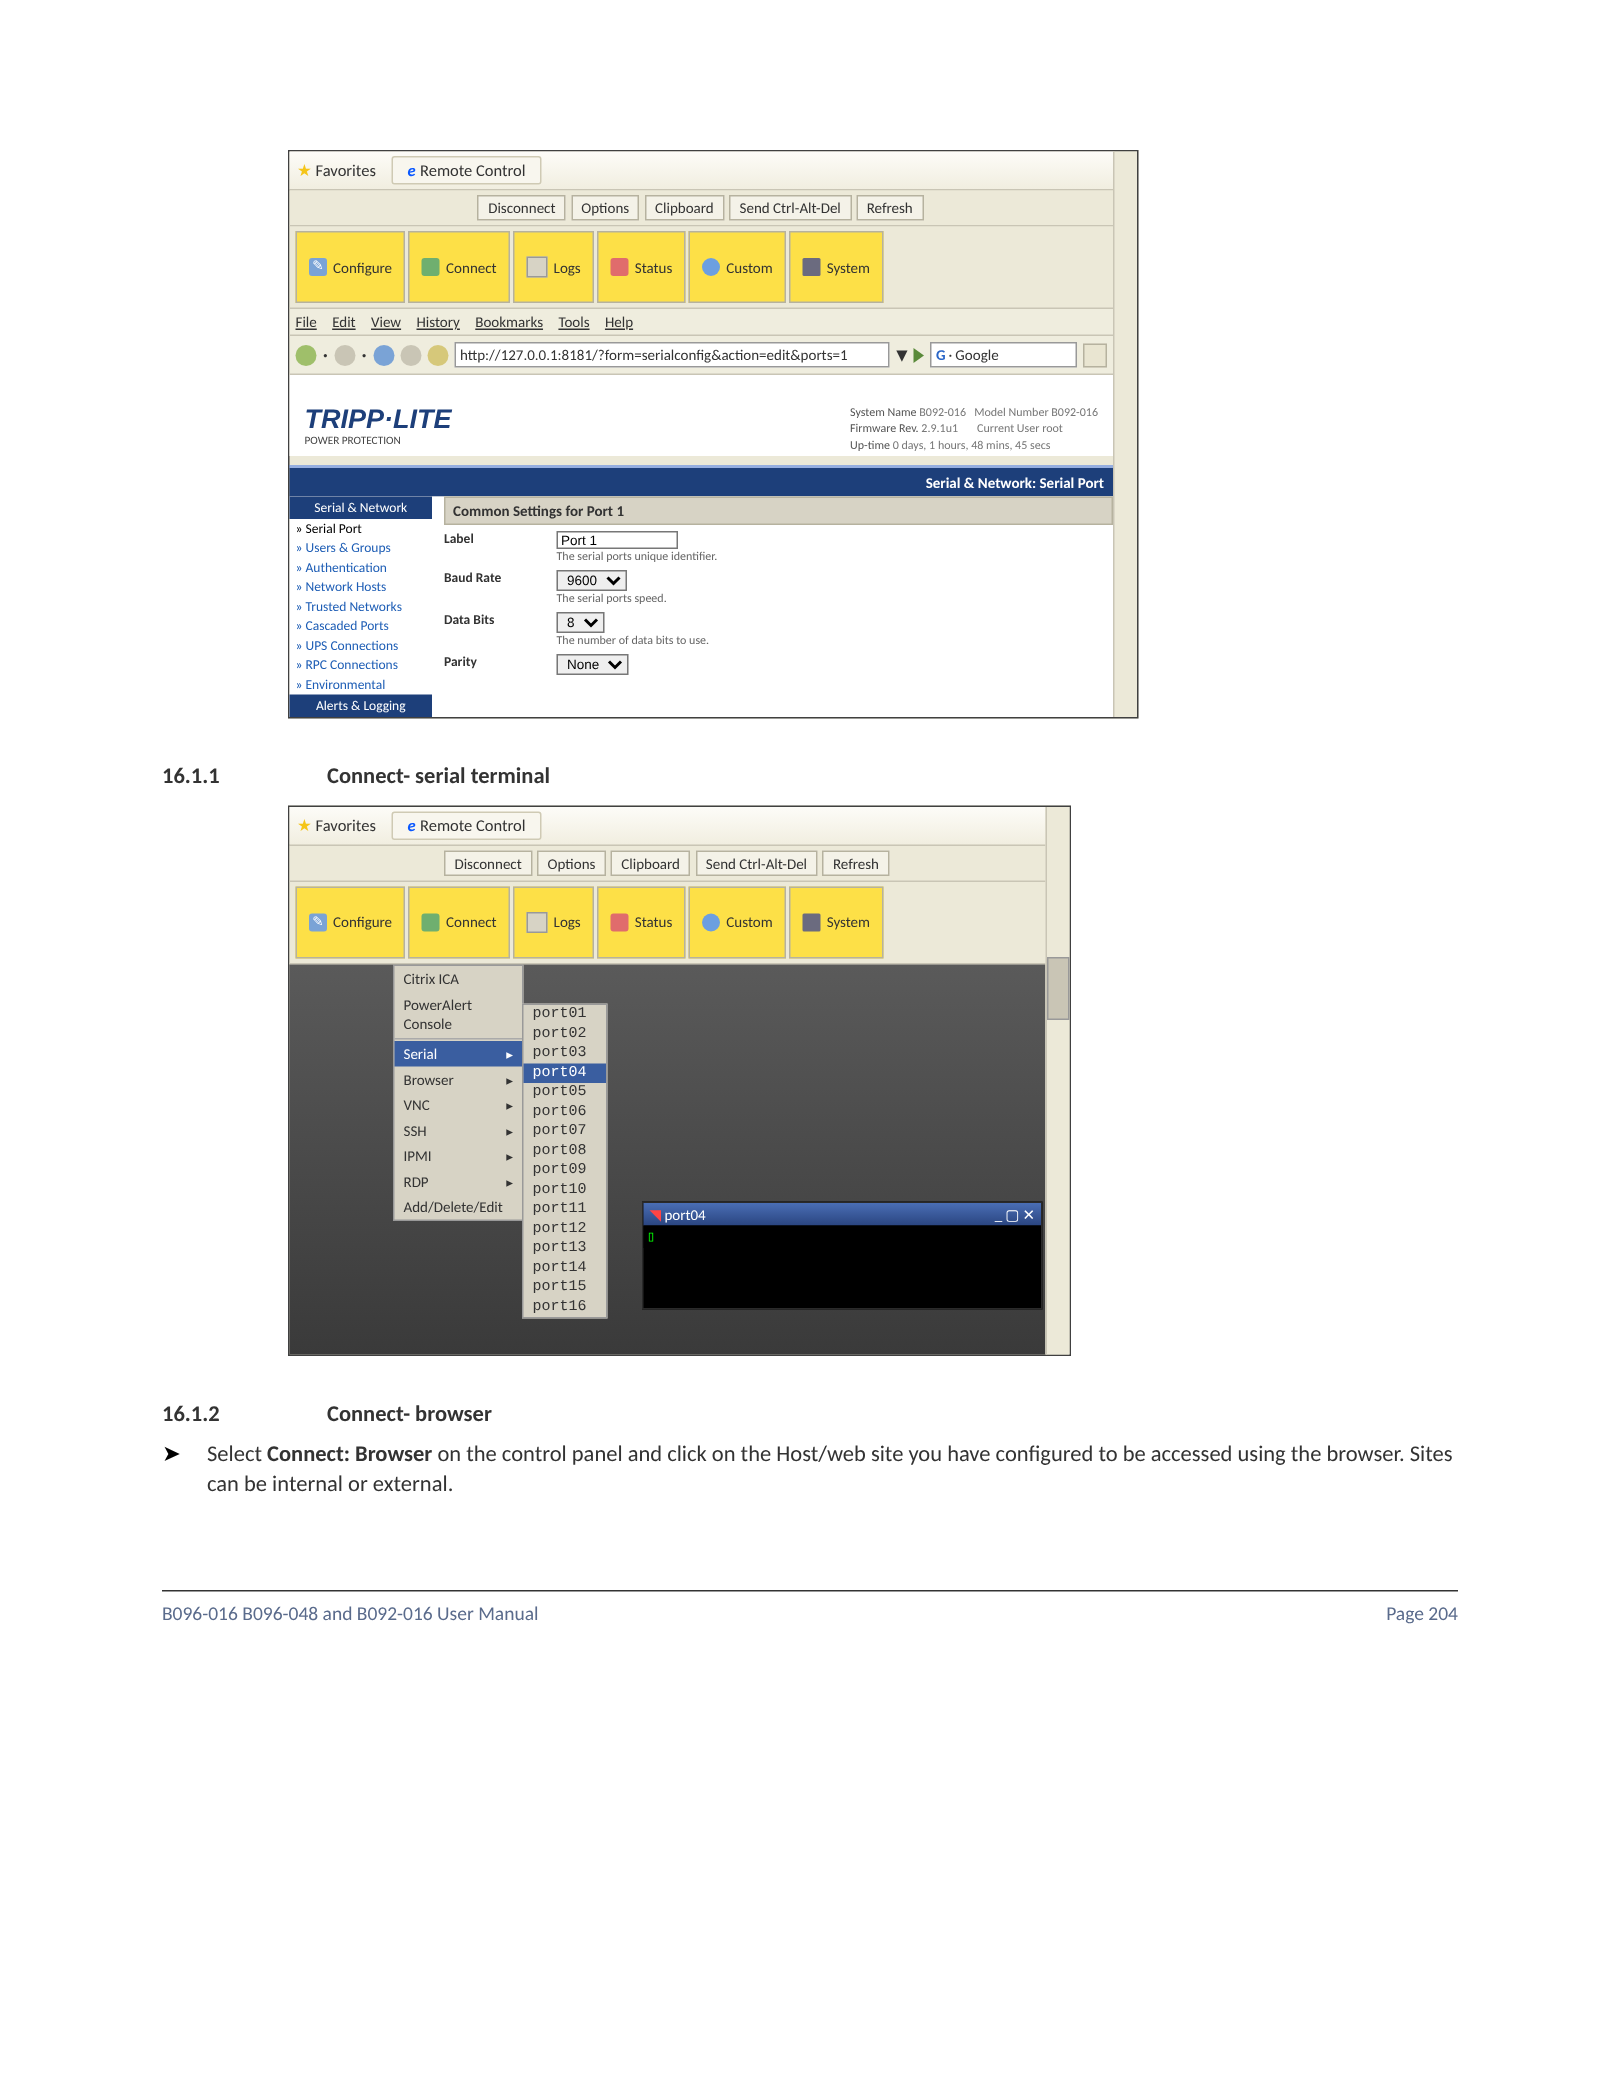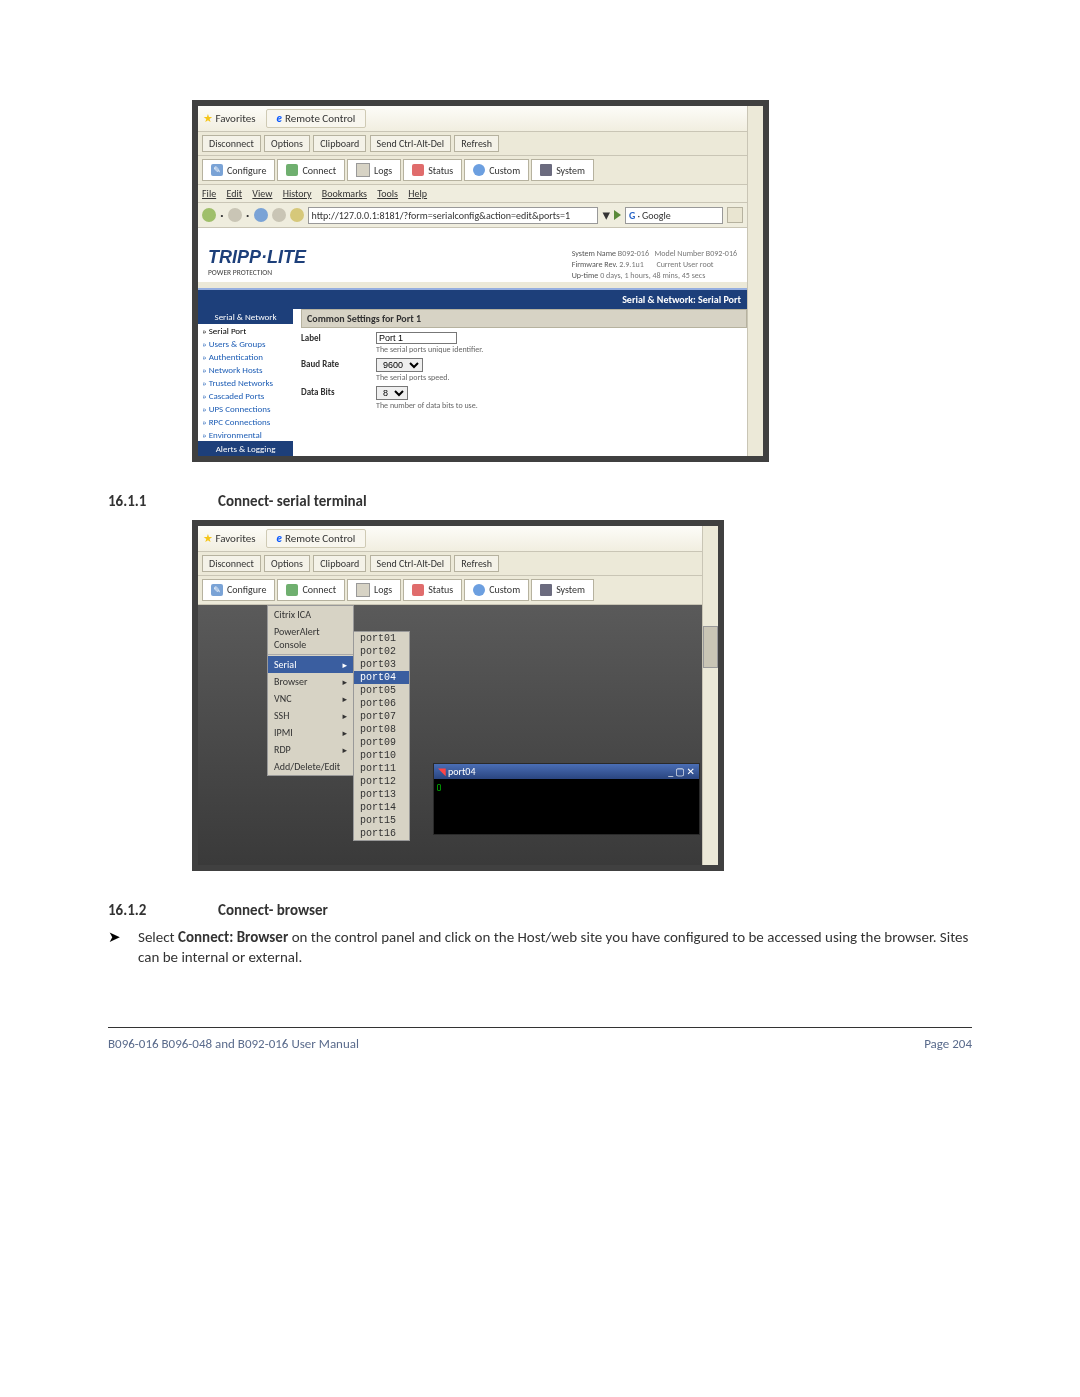--- a/index.html
+++ b/index.html
@@ -10,21 +10,21 @@
     background: #fff;
   }
   .page {
     width: 1080px;
     min-height: 1397px;
     padding: 100px 108px 40px 108px;
     box-sizing: border-box;
     position: relative;
   }
   .screenshot {
-    border: 6px solid #404040;
+    border: 1px solid #404040;
     margin: 0 auto 22px auto;
     background: #ece9d8;
   }
   .ss1 { width: 565px; margin-left: 84px; }
   .ss2 { width: 520px; margin-left: 84px; margin-top: 10px; }
 
   
   .fav-bar {
     background: linear-gradient(#fdfcf8, #f1eee0);
     border-bottom: 1px solid #c9c5b5;
@@ -44,43 +44,44 @@
     background: #f8f6ee;
   }
   .star-icon::before { content:"★"; color:#f5c518; font-size:11px; }
   .ie-icon::before { content:"e"; color:#0a58ff; font-weight:bold; font-style:italic; font-size:11px; }
 
   .btn-bar {
     background: #ece9d8;
     border-bottom: 1px solid #c9c5b5;
     padding: 3px 4px;
     font-size: 10px;
+    text-align: center;
   }
   .btn-bar span.btn {
     display:inline-block;
     padding:1px 6px;
     border:1px solid #b6b29f;
     background:#f4f2e8;
     margin-right:1px;
   }
   .icon-row {
     background: #ece9d8;
     border-bottom:1px solid #c9c5b5;
     padding:3px 4px;
     font-size:10px;
     display:flex;
     gap:2px;
   }
   .icon-row .ibtn {
     display:inline-flex;
     align-items:center;
     gap:4px;
-    padding:3px 8px;
+    padding:16px 8px;
     border:1px solid #b6b29f;
-    background:#ffffff;
+    background:#fde047;
   }
   .mini-icon { width:12px; height:12px; display:inline-block; }
   .mi-conf  { background:#7aa3d6; border-radius:2px; position:relative; }
   .mi-conf::after { content:"✎"; position:absolute;inset:0;font-size:9px;color:#fff;text-align:center; }
   .mi-conn  { background:#6faf6f; border-radius:2px; }
   .mi-logs  { background:#d7d3c5; border:1px solid #999; }
   .mi-stat  { background:#e06c6c; border-radius:2px; }
   .mi-cust  { background:#6c9fe0; border-radius:50%; }
   .mi-sys   { background:#6b6b7f; border-radius:1px; }
 
@@ -340,20 +341,26 @@
                 <span class="hint">The serial ports speed.</span>
               </div>
             </div>
             <div class="tl-row">
               <div class="lab">Data Bits</div>
               <div class="val">
                 <select><option>8</option></select>
                 <span class="hint">The number of data bits to use.</span>
               </div>
             </div>
+            <div class="tl-row">
+              <div class="lab">Parity</div>
+              <div class="val">
+                <select><option>None</option></select>
+              </div>
+            </div>
           </div>
         </div>
       </div>
       <div class="vscroll"></div>
     </div>
   </div>
 
   <h3>
     <span class="num">16.1.1</span>
     <span>Connect- serial terminal</span>

